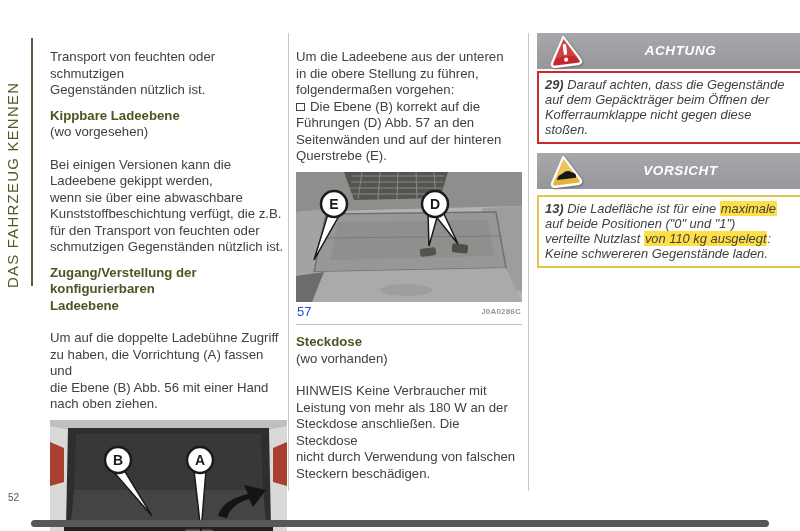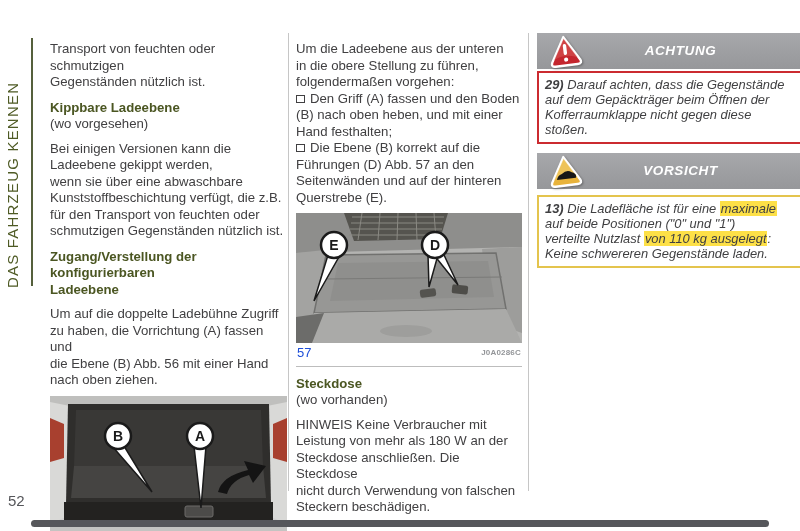--- a/index.html
+++ b/index.html
@@ -16,21 +16,21 @@
   
   .col { position:absolute; top:33px; font-size:13.2px; line-height:16.5px; }
   #col1 { left:50px;  width:237px; }
   #col2 { left:296px; width:226px; }
   #col3 { left:537px; width:287px; }
   .vdiv { position:absolute; top:33px; width:1px; height:458px; background:#c6c6c6; }
   #vdiv1 { left:288px; } #vdiv2 { left:528px; }
 
   .pl { white-space:pre-line; }
   .h-green { color:#4b5622; font-weight:bold; margin-top:9px; }
-  p.body { margin-top:8px; }
+  p.body { margin-top:16px; }
   .bullet { margin-top:0; }
   .sq { display:inline-block; width:9px; height:8px; border:1.7px solid #414042;
         margin-right:5px; position:relative; top:0px; }
 
   
   .figure { margin-top:7px; }
   .fig-img { width:100%; display:block; background:#dcdcdc; }
   .fig-caption { display:flex; justify-content:space-between; align-items:flex-end;
     padding:2px 1px 4px 1px; border-bottom:1px solid #bdbdbd; }
   .fig-num { font-size:13px; color:#1d4ed8; }
@@ -43,21 +43,21 @@
   .tri-icon { position:absolute; left:9px; top:1px; filter:drop-shadow(1px 1.5px 1px rgba(40,40,40,.45)); }
   .warn-box { margin-top:2px; border:2px solid #cb2b30; padding:4px 17px 5px 6px;
     font-style:italic; font-size:12.9px; line-height:15px; color:#3f3f41; }
   .caution-box { margin-top:6px; border:2px solid #e4c44d; padding:4px 6px 5px 6px;
     font-style:italic; font-size:12.9px; line-height:15px; color:#3f3f41; }
   .warn-num { font-weight:bold; }
   .vorsicht-gap { margin-top:9px; }
   mark { background:#fde047; color:inherit; padding:0 1px; }
 
   
-  .page-num { position:absolute; left:8px; top:492px; font-size:15px; color:#55565a; }
+  .page-num { position:absolute; left:8px; top:492px; font-size:10px; color:#55565a; }
   .hscroll { position:absolute; left:31px; top:520px; width:738px; height:7px;
     background:#56575b; border-radius:4px; }
 </style>
 </head>
 <body>
 
 <div class="canvas">
 
   <div class="side-label">DAS FAHRZEUG KENNEN</div>
   <div class="side-rule"></div>
@@ -117,23 +117,20 @@
         <span class="fig-num">56</span>
         <span class="fig-code">J0A0284C</span>
       </div>
     </div>
   </div>
 
   <div class="col" id="col2">
     <p class="body pl">Um die Ladeebene aus der unteren
 in die obere Stellung zu führen,
 folgendermaßen vorgehen:</p>
-    <div class="bullet"><span class="sq"></span><span class="pl">Den Griff (A) fassen und den Boden
-(B) nach oben heben, und mit einer
-Hand festhalten;</span></div>
     <div class="bullet"><span class="sq"></span><span class="pl">Die Ebene (B) korrekt auf die
 Führungen (D) Abb. 57 an den
 Seitenwänden und auf der hinteren
 Querstrebe (E).</span></div>
 
     <div class="figure">
       <svg class="fig-img" viewBox="0 0 226 130" width="226" height="130">
         <rect x="0" y="0" width="226" height="130" fill="#b3b3b1"></rect>
 
         <polygon points="0,0 226,0 226,34 0,40" fill="#8e8e8c"></polygon>

